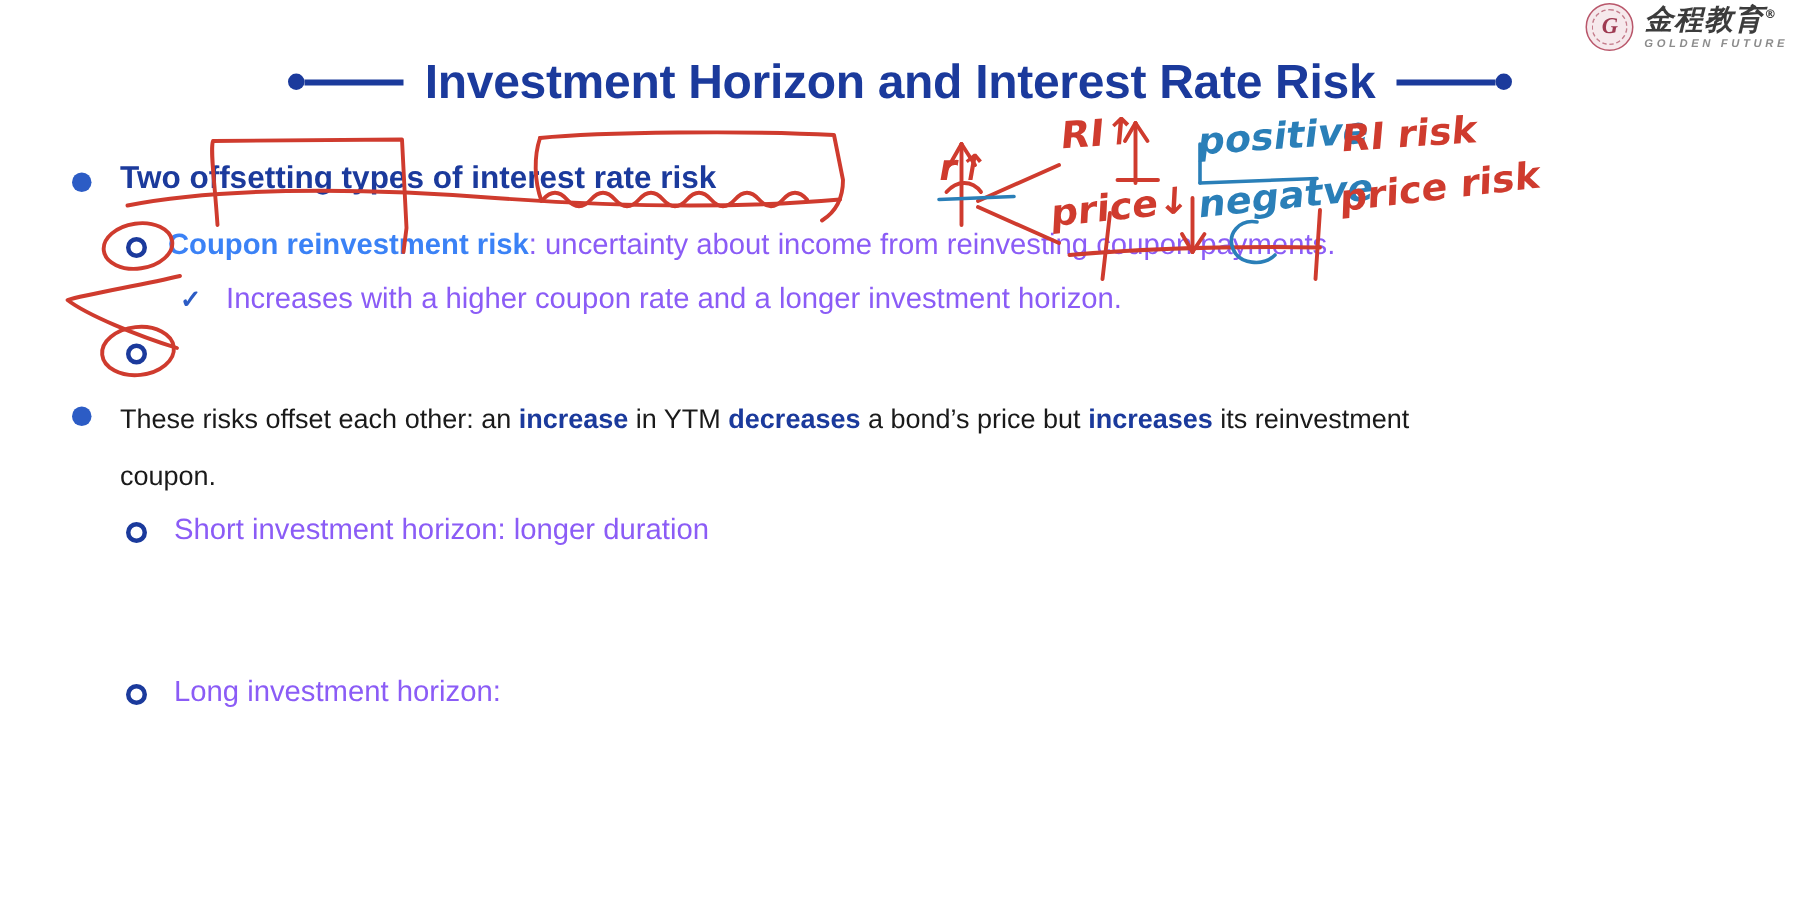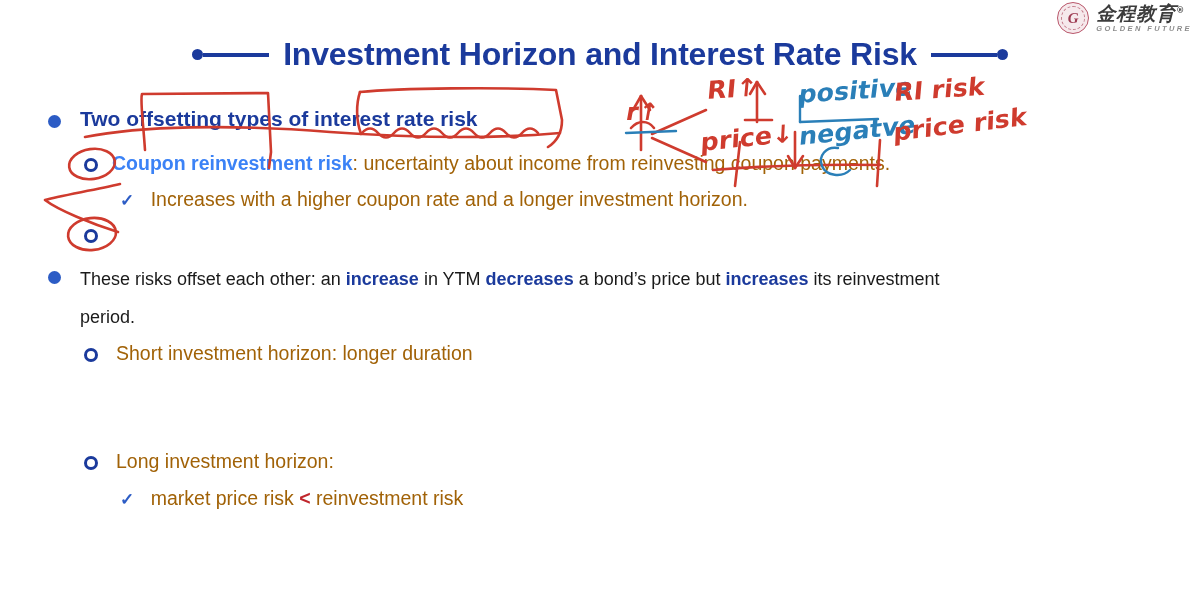--- a/index.html
+++ b/index.html
@@ -58,21 +58,21 @@
   .line{position:absolute;white-space:nowrap;}
   .lvl1{font-size:21px;font-weight:bold;color:#1b3a9c;}
   .b1-dot{
     position:absolute;width:13px;height:13px;border-radius:50%;
     background:#2c5cc5;
   }
   .b2-ring{
     position:absolute;width:14px;height:14px;border-radius:50%;
     border:3.2px solid #1b3a9c;box-sizing:border-box;
   }
-  .txt{font-size:19.5px;color:#a16207;}
+  .txt{font-size:19.5px;color:#8b5cf6;}
   .bold{font-weight:bold;color:#3b82f6;}
   .nblue{color:#1b3a9c;font-weight:bold;}
   .check{color:#2c5cc5;font-size:17px;font-weight:bold;}
   .red{color:#c0262c;font-weight:bold;}
   .u{text-decoration:underline;text-underline-offset:2px;}
   .para{
     position:absolute;font-size:18px;color:#1a1a1a;line-height:38px;
   }
 
   
@@ -127,39 +127,35 @@
   <div class="line" style="left:120px;top:188px;">
     <span class="check">✓</span>
     <span class="txt" style="margin-left:12px;">Increases with a higher coupon rate and a longer investment horizon.</span>
   </div>
 
   <span class="b2-ring" style="left:84px;top:229px;"></span>
 
   <span class="b1-dot" style="left:48px;top:271px;"></span>
   <div class="para" style="left:80px;top:260px;width:1070px;">
     <span>These risks offset each other: an </span><span class="nblue">increase</span><span> in YTM </span><span class="nblue">decreases</span><span> a bond’s price but </span><span class="nblue">increases</span><span> its reinvestment</span><br>
-    <span>period.</span>
+    <span>coupon.</span>
   </div>
 
   <span class="b2-ring" style="left:84px;top:348px;"></span>
   <div class="line" style="left:116px;top:342px;">
     <span class="txt">Short investment horizon: longer duration</span>
   </div>
 
 
 
   <span class="b2-ring" style="left:84px;top:456px;"></span>
   <div class="line" style="left:116px;top:450px;">
     <span class="txt">Long investment horizon:</span>
   </div>
 
-  <div class="line" style="left:120px;top:487px;">
-    <span class="check">✓</span>
-    <span class="txt" style="margin-left:12px;">market price risk </span><span class="txt red">&lt;</span><span class="txt"> reinvestment  risk</span>
-  </div>
 
 
   <svg id="ink" viewBox="0 0 1200 600">
     <g fill="none" stroke="#cf3b2e" stroke-width="2.6" stroke-linecap="round" stroke-linejoin="round">
 
       <path d="M145,150 C143,120 140,100 142,94 L268,93 L271,152 L269,168"></path>
       <path d="M85,137 C140,126 230,124 330,132 C400,137 480,140 560,133"></path>
 
       <path d="M360,92 C400,88 500,87 556,90 L562,120 C562,134 556,142 548,147"></path>
       <path d="M360,92 C356,104 356,120 361,134"></path>

